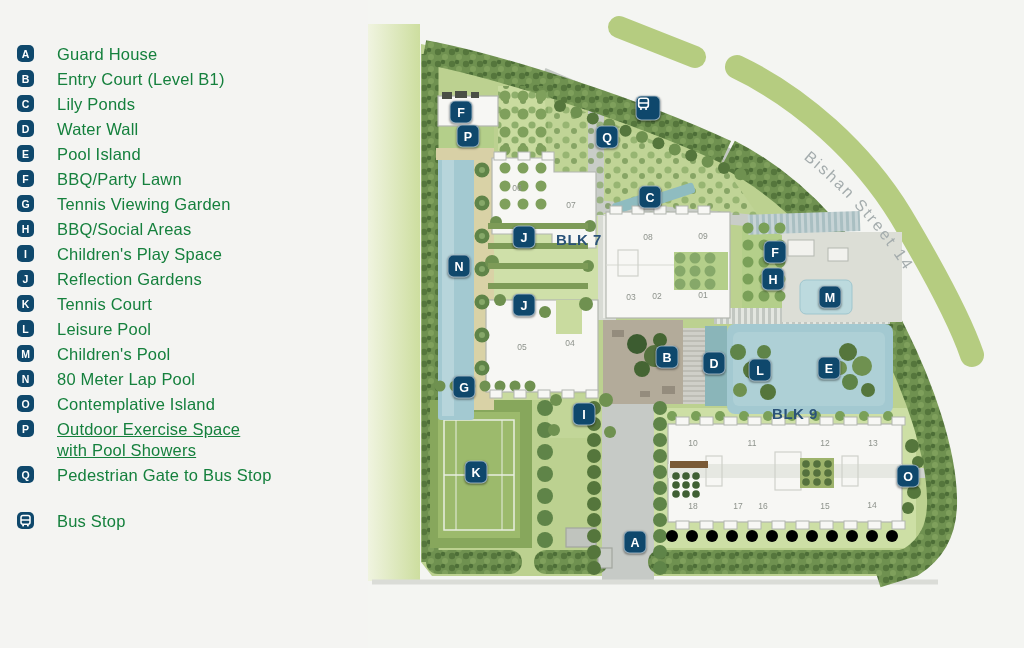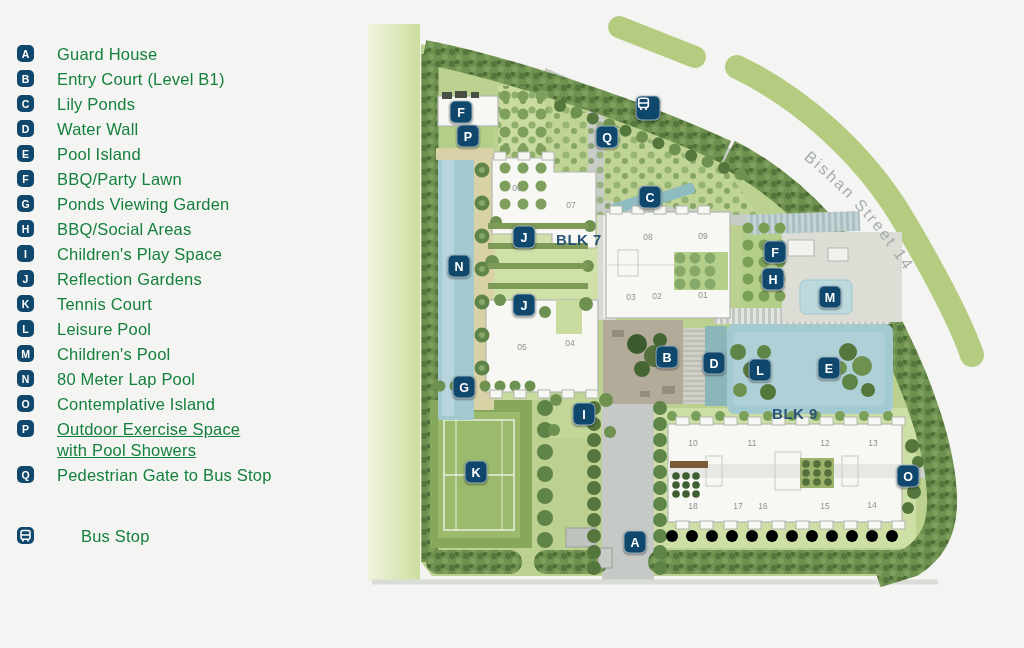--- a/index.html
+++ b/index.html
@@ -8,21 +8,21 @@
 
   
   .legend{position:absolute;left:17px;top:44px;width:330px;}
   .lrow{display:flex;align-items:flex-start;margin-bottom:4px;}
   .lbadge{flex:0 0 17px;width:17px;height:17px;border-radius:5px;background:#0f486c;
           color:#fff;font-size:10.5px;font-weight:bold;display:flex;align-items:center;
           justify-content:center;margin-top:1px;}
   .llabel{margin-left:23px;font-size:16.5px;line-height:21px;color:#15803d;
           letter-spacing:.2px;white-space:nowrap;}
   .lrow.wrap .llabel{white-space:normal;max-width:196px;text-decoration:underline;}
-  .lrow.busrow{margin-top:40px;gap:24px;}
+  .lrow.busrow{margin-top:25px;}
 
   
   .map{position:absolute;left:368px;top:0;width:656px;height:648px;}
   .map svg{position:absolute;left:0;top:0;}
   .chip{position:absolute;width:21px;height:21px;border-radius:6px;background:#0f486c;
         color:#fff;display:flex;align-items:center;justify-content:center;font-weight:bold;
         font-size:12.5px;transform:translate(-50%,-50%);border:1px solid rgba(255,255,255,.55);
         box-shadow:0 1px 2px rgba(0,0,0,.35);cursor:pointer;}
   .chip.bus{width:23px;height:23px;}
   .busglyph{display:block;}
@@ -55,21 +55,21 @@
     <div class="lrow">
         <span class="lbadge">E</span>
         <span class="llabel">Pool Island</span>
       </div>
     <div class="lrow">
         <span class="lbadge">F</span>
         <span class="llabel">BBQ/Party Lawn</span>
       </div>
     <div class="lrow">
         <span class="lbadge">G</span>
-        <span class="llabel">Ponds Viewing Garden</span>
+        <span class="llabel">Tennis Viewing Garden</span>
       </div>
     <div class="lrow">
         <span class="lbadge">H</span>
         <span class="llabel">BBQ/Social Areas</span>
       </div>
     <div class="lrow">
         <span class="lbadge">I</span>
         <span class="llabel">Children's Play Space</span>
       </div>
     <div class="lrow">

